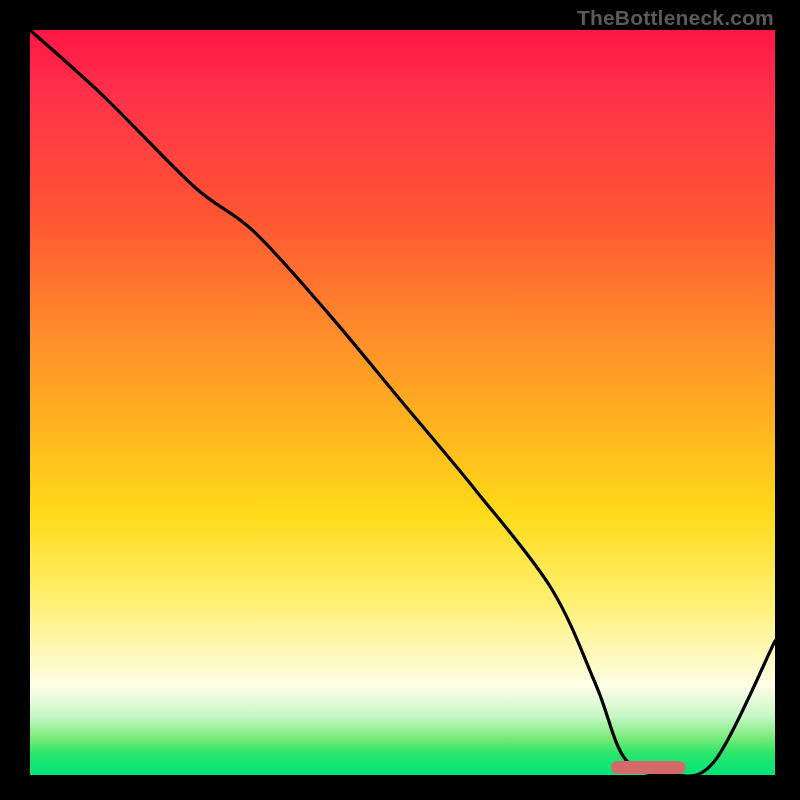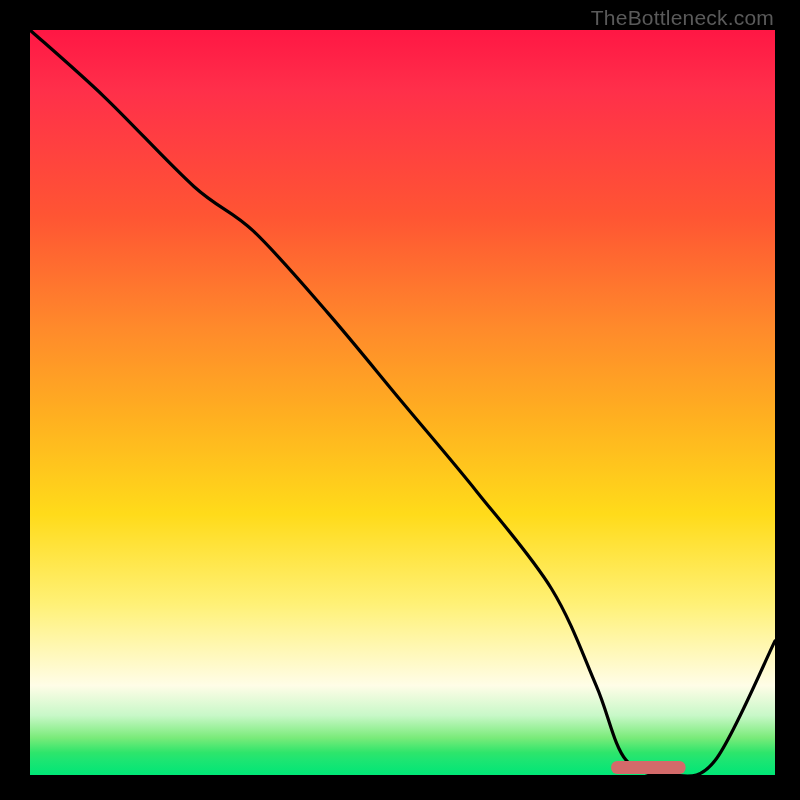--- a/index.html
+++ b/index.html
@@ -44,21 +44,21 @@
       #1de572 98%,
       #00e676 100%
     );
   }
   .watermark {
     position: absolute;
     top: 6px;
     right: 26px;
     font-family: Arial, Helvetica, sans-serif;
     font-size: 21px;
-    font-weight: 400;
+    font-weight: 700;
     color: #5a5a5a;
     letter-spacing: 0.2px;
   }
   svg.curve {
     position: absolute;
     left: 0;
     top: 0;
     width: 100%;
     height: 100%;
   }

